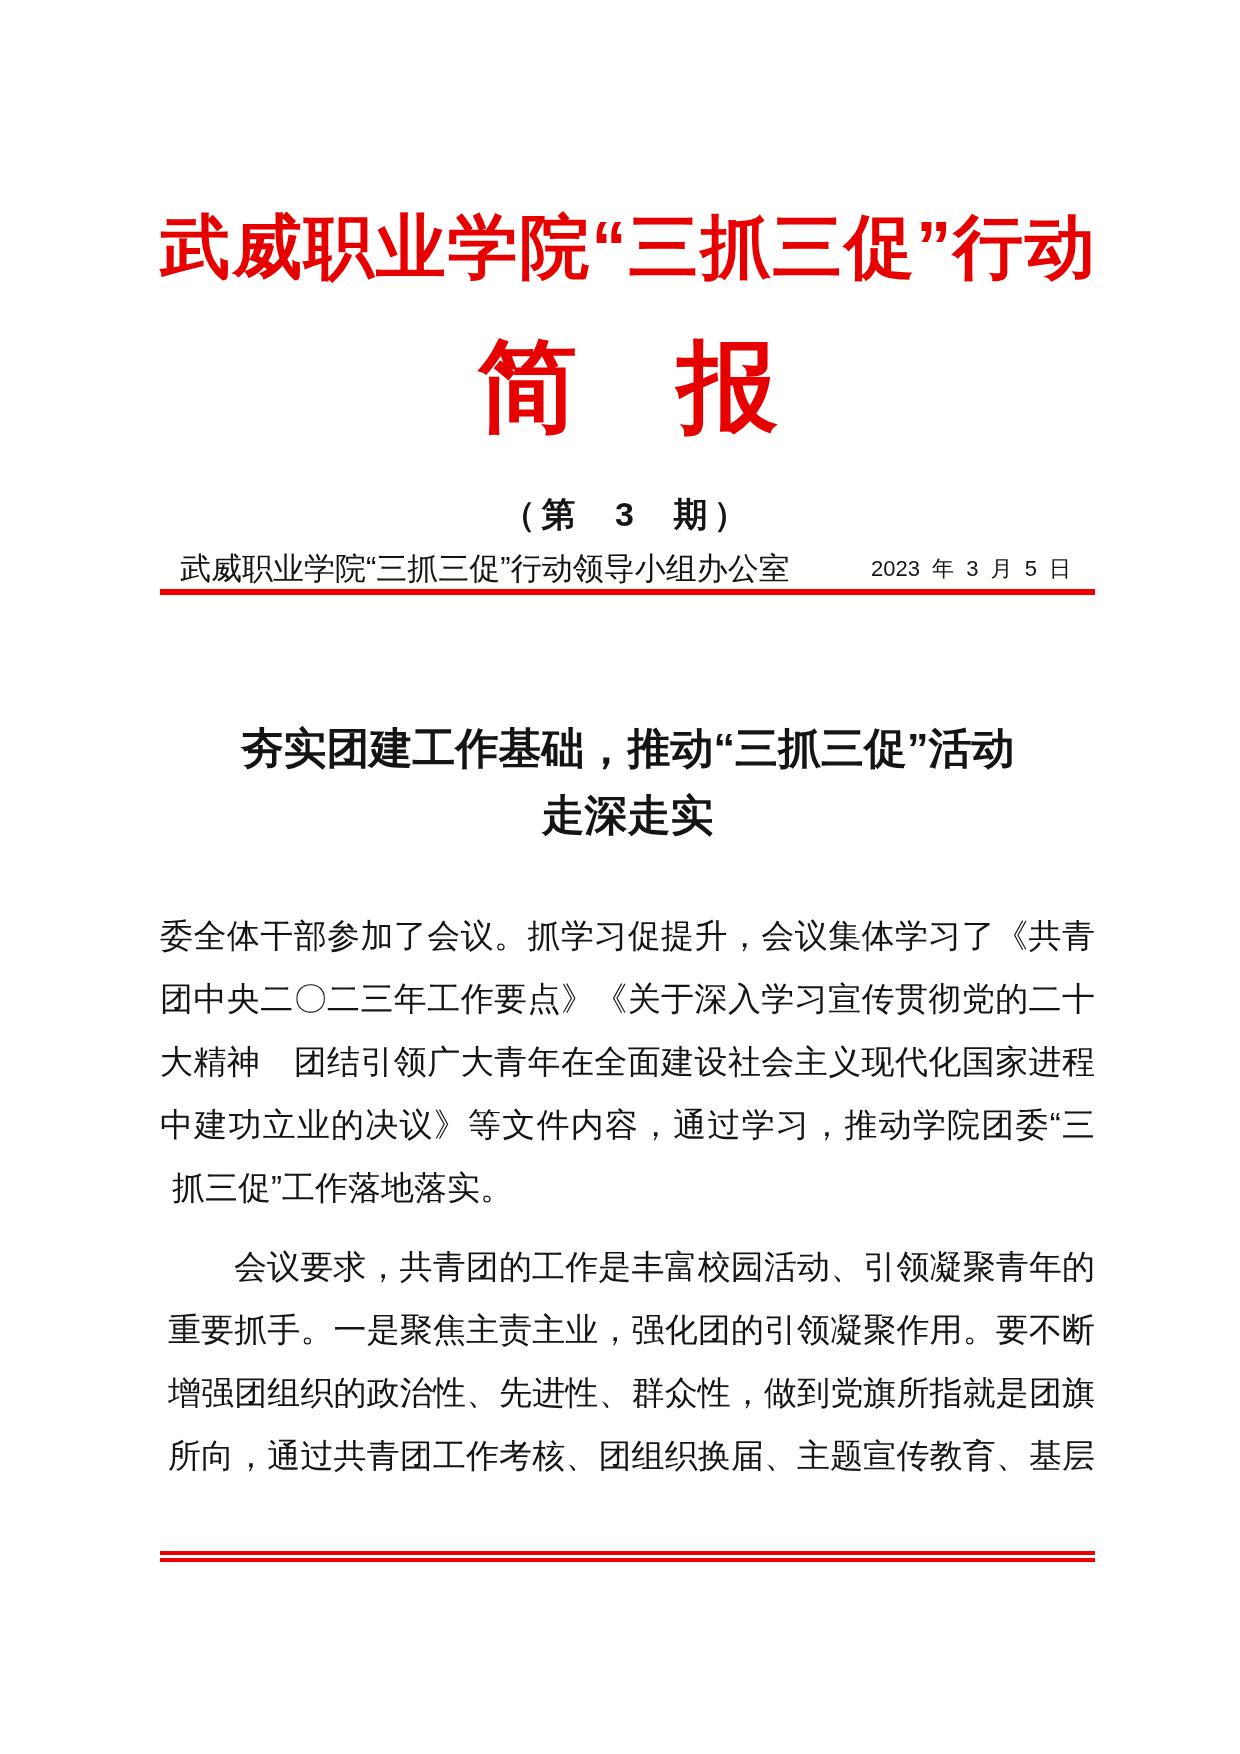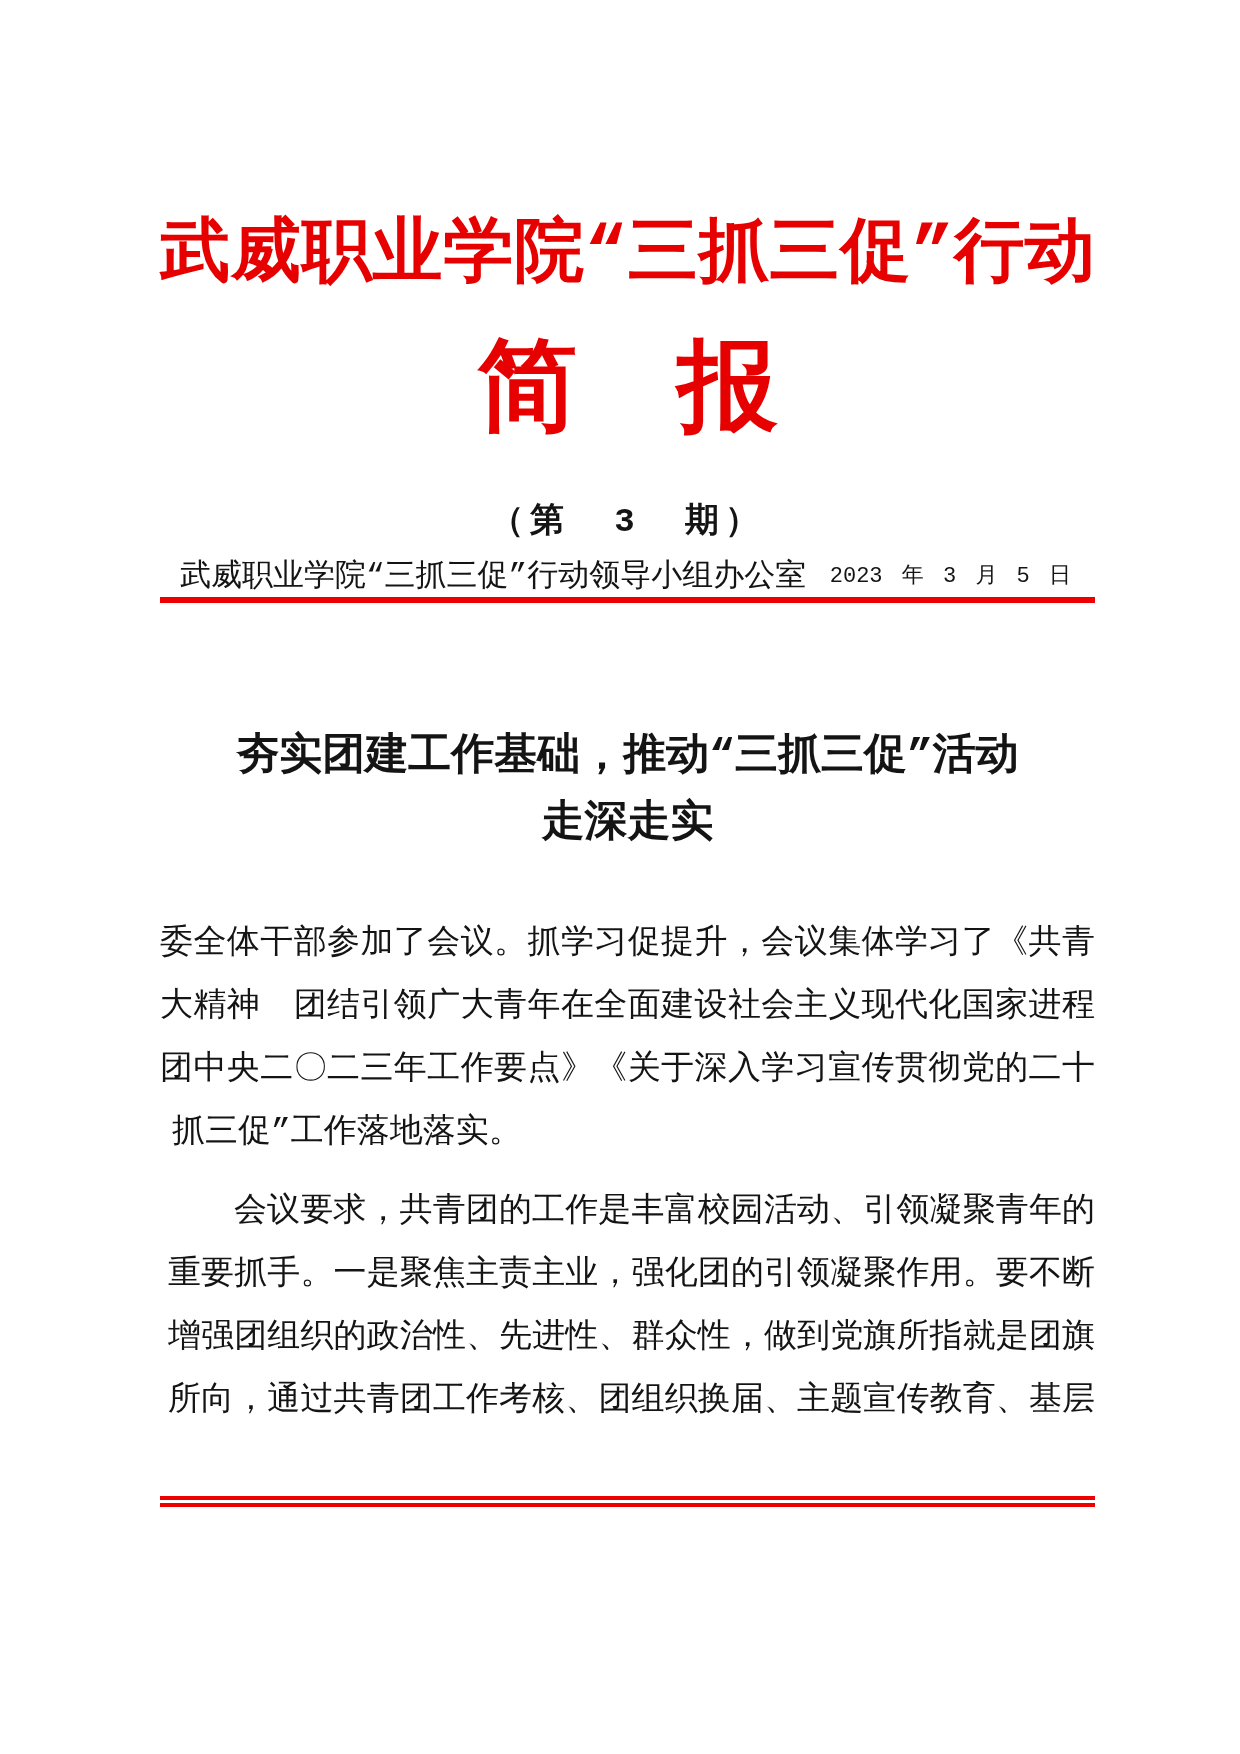--- a/index.html
+++ b/index.html
@@ -9,22 +9,22 @@
   }
   html,body{margin:0;padding:0;background:#ffffff;}
   .page{
     position:relative;
     width:1240px;
     height:1754px;
     margin:0 auto;
     background:#ffffff;
     overflow:hidden;
     box-sizing:border-box;
-    padding:8px 145px 0 160px;
-    font-family:Liberation Mono, monospace;
+    padding:0 145px 0 160px;
+    font-family:Liberation Sans, sans-serif;
     color:var(--ink);
   }
   
   .t1{
     margin-top:200px;
     font-size:70px;
     line-height:95px;
     font-weight:bold;
     color:var(--title-red);
     text-align:justify;
@@ -122,22 +122,23 @@
 
   <main>
     <h1 class="art-title">
       <span>夯实团建工作基础，推动“三抓三促”活动</span>
       <span>走深走实</span>
     </h1>
 
     <section class="body">
       <div class="para para1">
         <div class="bline">委全体干部参加了会议。抓学习促提升，会议集体学习了《共青</div>
+        <div class="bline">团中央二〇二三年工作要点》《关于深入学习宣传贯彻党的二十</div>
         <div class="bline">大精神　团结引领广大青年在全面建设社会主义现代化国家进程</div>
-        <div class="bline">团中央二〇二三年工作要点》《关于深入学习宣传贯彻党的二十</div>
+        <div class="bline">中建功立业的决议》等文件内容，通过学习，推动学院团委“三</div>
         <div class="bline plast">抓三促”工作落地落实。</div>
       </div>
       <div class="para para2">
         <div class="bline first">会议要求，共青团的工作是丰富校园活动、引领凝聚青年的</div>
         <div class="bline">重要抓手。一是聚焦主责主业，强化团的引领凝聚作用。要不断</div>
         <div class="bline">增强团组织的政治性、先进性、群众性，做到党旗所指就是团旗</div>
         <div class="bline">所向，通过共青团工作考核、团组织换届、主题宣传教育、基层</div>
       </div>
     </section>
   </main>

